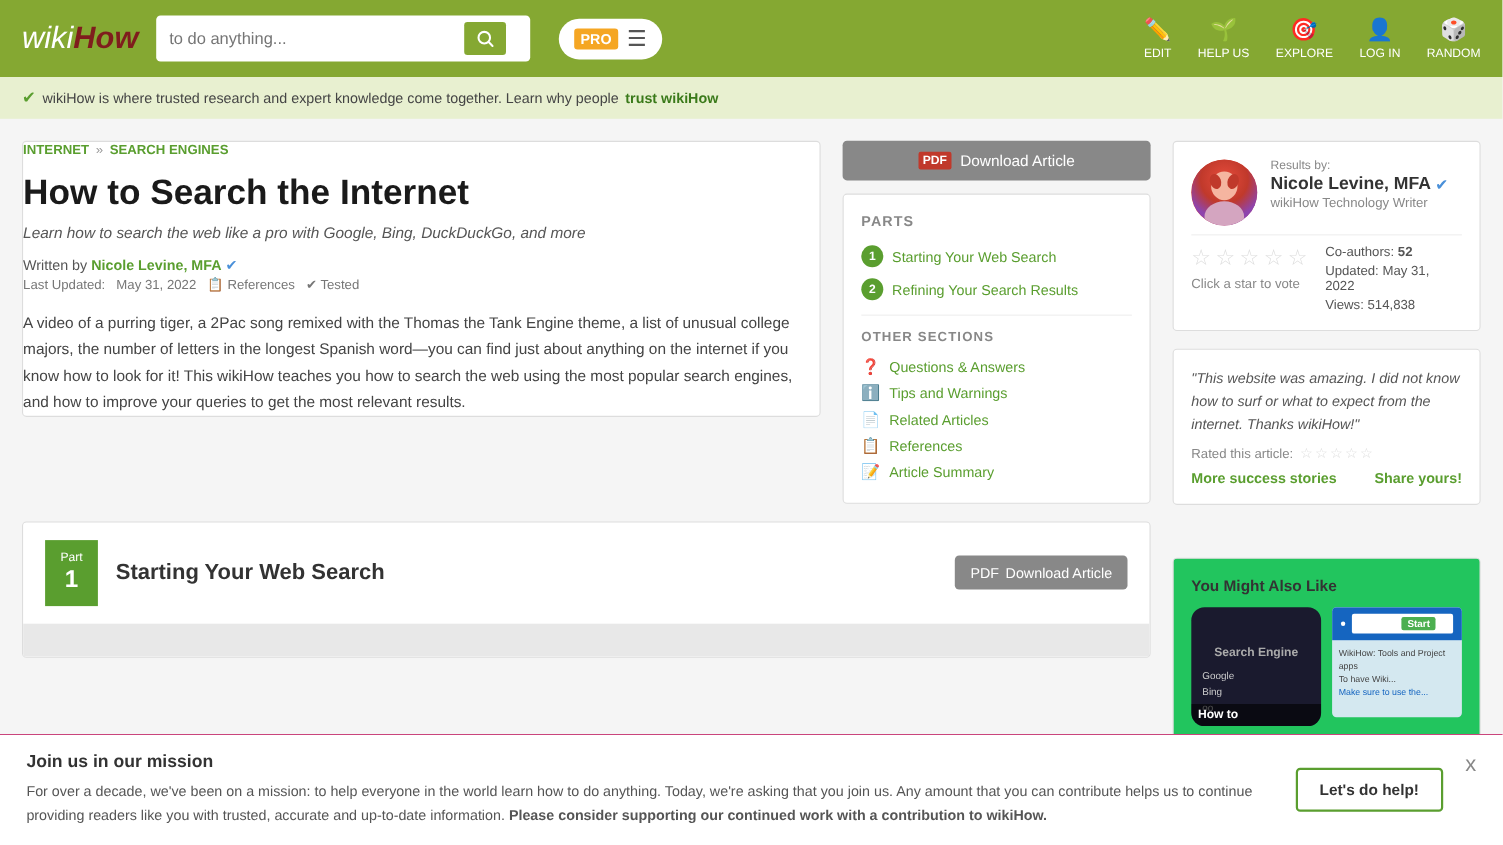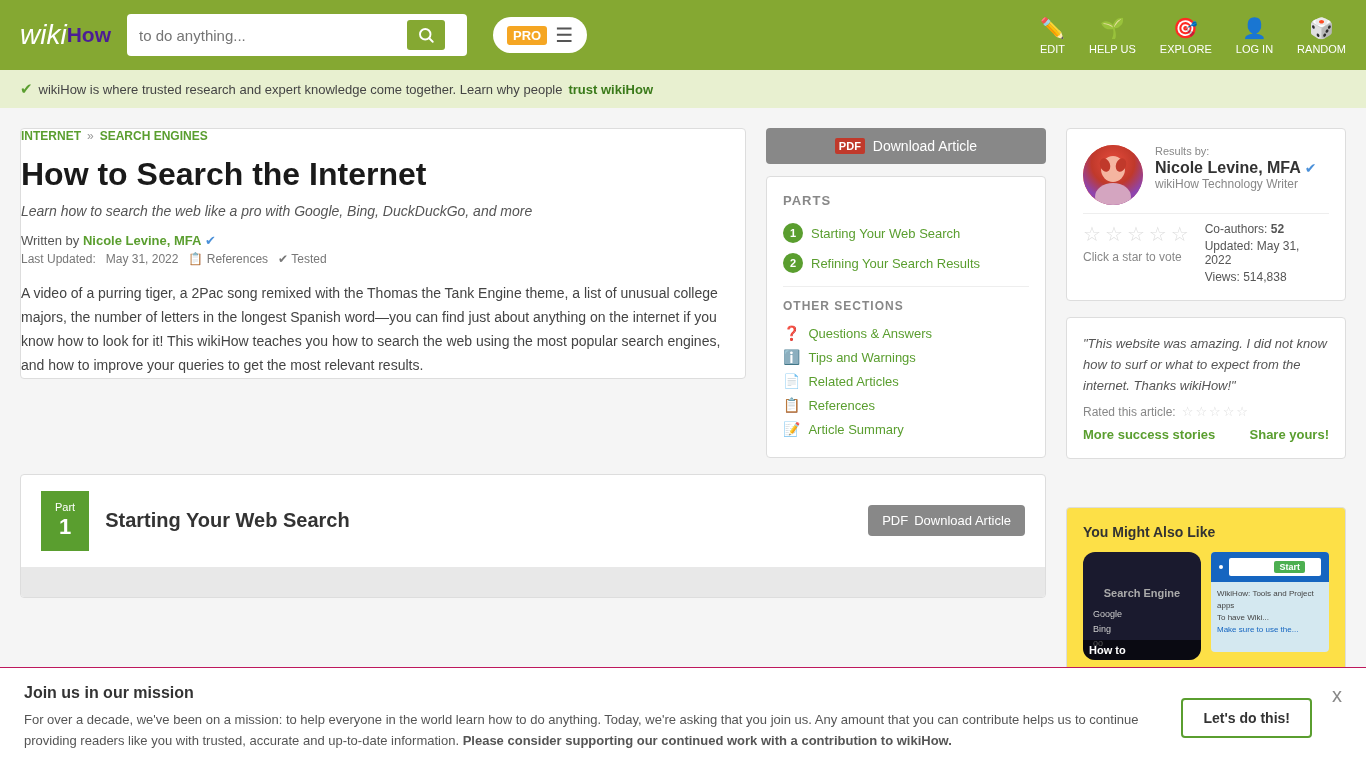--- a/index.html
+++ b/index.html
@@ -2,21 +2,21 @@
 <html><head>
   <meta charset="utf-8">
   <style>
     * { box-sizing: border-box; margin: 0; padding: 0; }
     body { font-family: -apple-system, BlinkMacSystemFont, 'Segoe UI', Arial, sans-serif; background: #f5f5f5; font-size: 14px; color: #333; }
 
     
     .header { background: #85a832; display: flex; align-items: center; padding: 0 20px; height: 70px; gap: 16px; }
     .logo { display: flex; align-items: center; text-decoration: none; }
     .logo-wiki { font-size: 28px; font-weight: 400; color: #fff; font-style: italic; }
-    .logo-how { font-size: 21px; font-weight: 700; color: #4c1d95; }
+    .logo-how { font-size: 28px; font-weight: 700; color: #7f1d1d; font-style: italic; }
     .search-bar { display: flex; align-items: center; background: #fff; border-radius: 4px; padding: 6px 12px; gap: 8px; flex: 0 0 340px; }
     .search-bar input { border: none; outline: none; font-size: 16px; color: #555; width: 260px; background: transparent; }
     .search-btn { background: #85a832; border: none; cursor: pointer; padding: 6px 10px; border-radius: 3px; }
     .search-btn svg { display: block; }
     .pro-badge { background: #fff; border-radius: 20px; padding: 6px 14px; display: flex; align-items: center; gap: 8px; margin-left: 10px; }
     .pro-text { background: #f5a623; color: #fff; font-weight: 700; font-size: 13px; border-radius: 3px; padding: 2px 6px; }
     .hamburger { font-size: 20px; color: #555; }
     .header-nav { display: flex; gap: 24px; margin-left: auto; align-items: center; }
     .nav-item { display: flex; flex-direction: column; align-items: center; color: #fff; font-size: 11px; gap: 3px; cursor: pointer; text-decoration: none; }
     .nav-icon { font-size: 20px; }
@@ -94,21 +94,21 @@
     .commenter-name { font-weight: 700; font-size: 14px; }
     .comment-date { font-size: 11px; color: #888; }
     .comment-text { font-size: 13px; color: #555; font-style: italic; line-height: 1.6; margin-bottom: 8px; }
     .rated-line { font-size: 12px; color: #888; display: flex; align-items: center; gap: 6px; }
     .small-stars { display: flex; gap: 2px; }
     .small-star { color: #ddd; font-size: 13px; }
     .success-links { display: flex; justify-content: space-between; margin-top: 8px; }
     .success-link { color: #5a9e2f; font-size: 13px; font-weight: 600; text-decoration: none; cursor: pointer; }
 
     
-    .also-like { background: #fde047; border: 1px solid #ddd; border-radius: 4px; padding: 16px; margin-top: 48px; }
+    .also-like { background: #22c55e; border: 1px solid #ddd; border-radius: 4px; padding: 16px; margin-top: 48px; }
     .also-like-title { font-size: 14px; font-weight: 700; color: #333; margin-bottom: 12px; }
     .thumbnails { display: flex; gap: 10px; }
     .thumb { flex: 1; overflow: hidden; border-radius: 4px; background: #222; min-height: 90px; position: relative; }
     .thumb-inner { height: 90px; display: flex; align-items: flex-end; }
 
     
     .cookie-banner { position: fixed; bottom: 0; left: 0; right: 0; background: #fff; border-top: 1px solid #be185d; padding: 16px 24px; display: flex; align-items: flex-start; justify-content: space-between; gap: 20px; z-index: 1000; }
     .banner-content { flex: 1; }
     .banner-title { font-size: 16px; font-weight: 700; color: #333; margin-bottom: 8px; }
     .banner-text { font-size: 13px; color: #555; line-height: 1.6; }
@@ -362,15 +362,15 @@
 </div>
 
 <div class="cookie-banner">
   <div class="banner-content">
     <div class="banner-title">Join us in our mission</div>
     <p class="banner-text">
       <span>For over a decade, we've been on a mission: to help everyone in the world learn how to do anything. Today, we're asking that you join us. Any amount that you can contribute helps us to continue providing readers like you with trusted, accurate and up-to-date information.</span>
       <strong>Please consider supporting our continued work with a contribution to wikiHow.</strong>
     </p>
   </div>
-  <button class="banner-btn">Let's do this!</button>
+  <button class="banner-btn">Let's do help!</button>
   <span class="close-x">x</span>
 </div>
 
 </body></html>

